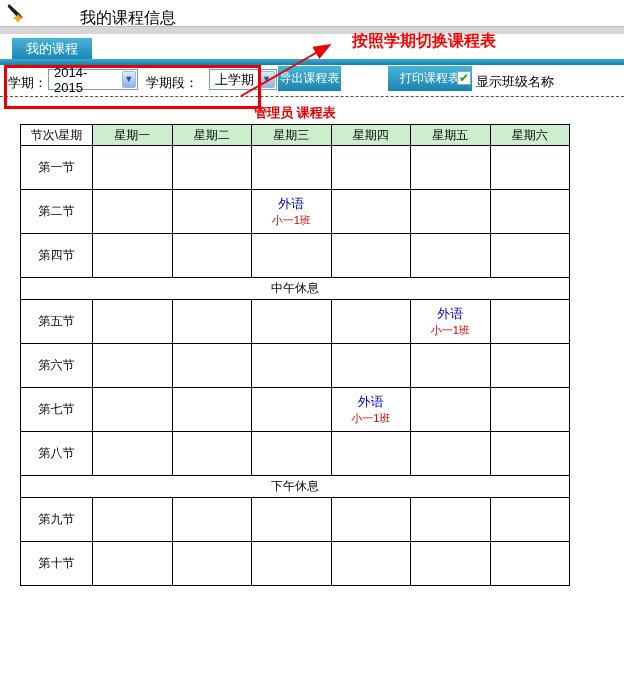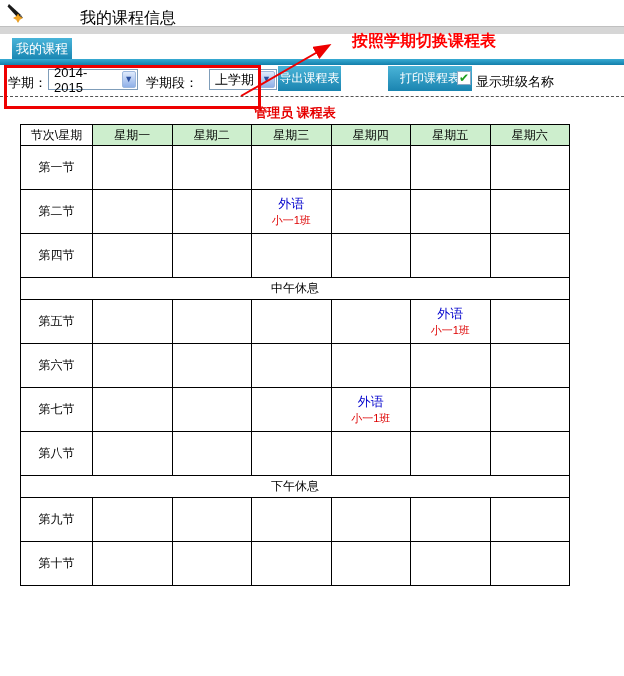--- a/index.html
+++ b/index.html
@@ -6,21 +6,21 @@
   body { background:#fff; }
   .screen {
     position:relative; width:624px; height:676px; background:#fff;
     font-family:"Liberation Sans","DejaVu Sans",sans-serif; overflow:hidden; color:#000;
   }
   
   .app-icon { position:absolute; left:6px; top:2px; width:22px; height:22px; }
   .page-title { position:absolute; left:36px; top:8px; font-size:16px;margin-left:44px; }
   .gray-bar { position:absolute; left:0; top:26px; width:624px; height:8px; background:#d6d6d6; border-top:1px solid #c0c0c0; }
   .tab {
-    position:absolute; left:12px; top:38px; height:21px; padding:0 4px;
+    position:absolute; left:12px; top:38px; height:21px; padding:0 14px;
     background:linear-gradient(#49b4d9,#1a87b3); color:#fff; font-size:13px;
     display:flex; align-items:center; cursor:pointer;
   }
   .teal-bar { position:absolute; left:0; top:59px; width:624px; height:6px; background:linear-gradient(#38abd3,#137fab); }
   
   .tb-label { position:absolute; top:74px; font-size:13px; }
   .xp-select {
     position:absolute; top:69px; height:21px; background:#fff; border:1px solid #7f9db9;
     display:flex; align-items:center; justify-content:space-between; font-size:13px; padding-left:5px; cursor:pointer;
   }

